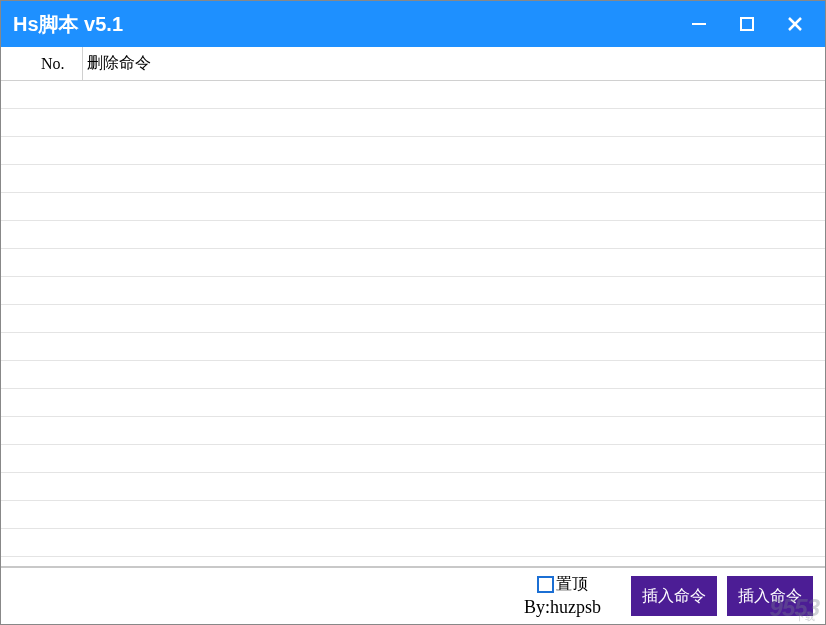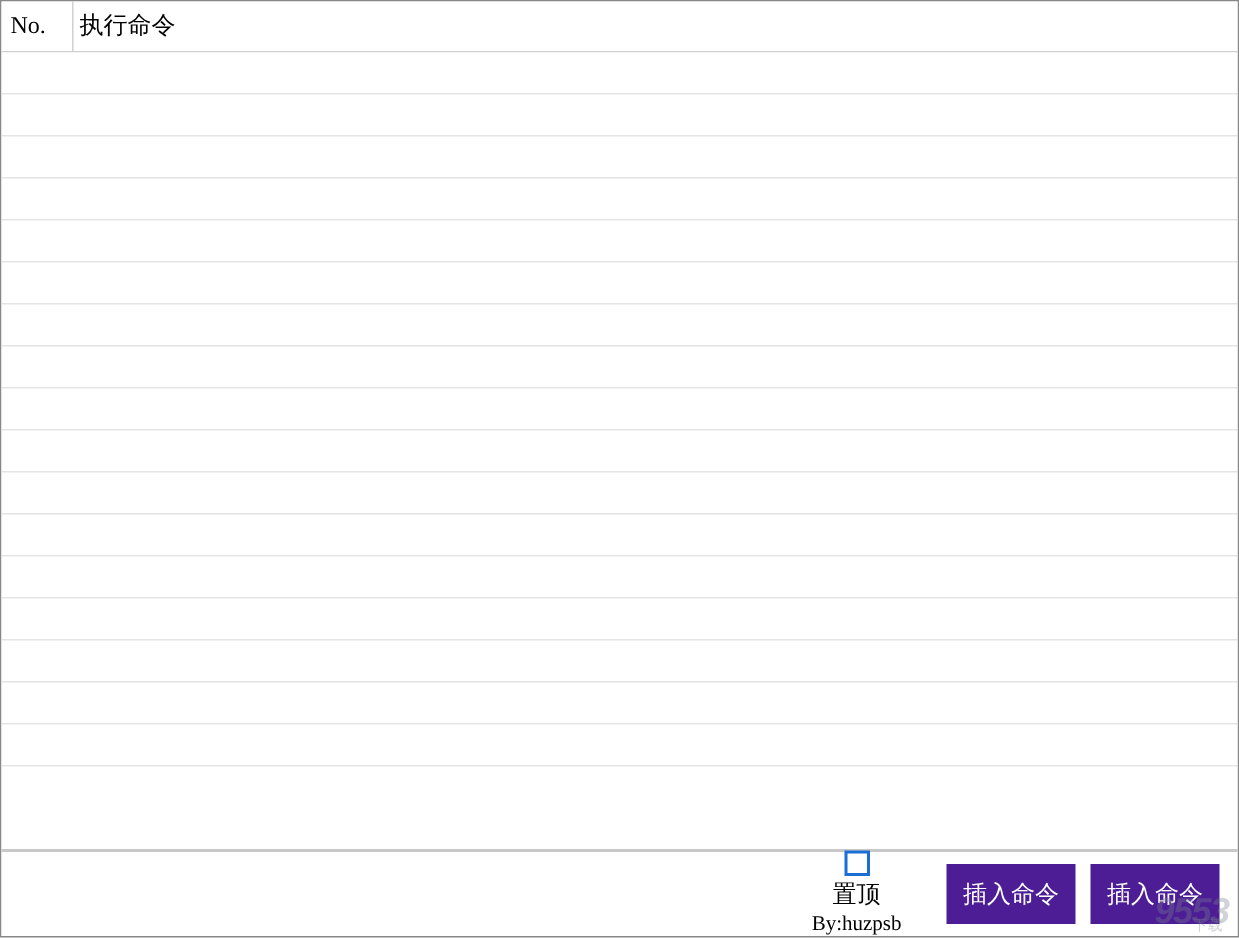--- a/index.html
+++ b/index.html
@@ -67,20 +67,21 @@
       color: #000;
       font-family: "SimSun", "宋体", serif;
     }
     .col-no {
       width: 48px;
       padding-left: 6px;
       border-right: 1px solid #d0d0d0;
       height: 100%;
       display: flex;
       align-items: center;
+      margin-left: 34px;
     }
     .col-cmd {
       flex: 1;
       padding-left: 8px;
       height: 100%;
       display: flex;
       align-items: center;
     }
     .col-cond {
       width: 150px;
@@ -121,31 +122,30 @@
       flex-direction: column;
       align-items: center;
       margin-right: 20px;
       font-size: 16px;
       color: #000;
     }
     .topmost-line {
       display: flex;
       align-items: center;
       gap: 2px;
-      flex-direction: column;
     }
     .checkbox {
       width: 17px;
       height: 17px;
       border: 2px solid #1b6fd4;
       display: inline-block;
       cursor: pointer;
     }
     .byline {
-      font-size: 14px;
+      font-size: 18px;
       margin-top: 2px;
     }
     .action-btn {
       background: #4c1d95;
       color: #ffffff;
       border: none;
       width: 86px;
       height: 40px;
       font-size: 16px;
       cursor: pointer;
@@ -170,24 +170,45 @@
       font-family: Liberation Serif, serif;
       font-size: 10px;
       color: rgba(120, 130, 140, 0.35);
       pointer-events: none;
     }
   </style>
 </head>
 <body>
 
 <div class="window">
+  <div class="titlebar">
+    <div class="titlebar-title">Hs脚本 v5.1</div>
+    <div class="titlebar-controls">
+      <div class="titlebar-btn">
+        <svg width="16" height="16" viewBox="0 0 16 16">
+            <line x1="1" y1="8" x2="15" y2="8" stroke="#ffffff" stroke-width="2"></line>
+          </svg>
+      </div>
+      <div class="titlebar-btn">
+        <svg width="14" height="14" viewBox="0 0 14 14">
+            <rect x="1" y="1" width="12" height="12" fill="none" stroke="#ffffff" stroke-width="2"></rect>
+          </svg>
+      </div>
+      <div class="titlebar-btn">
+        <svg width="16" height="16" viewBox="0 0 16 16">
+            <line x1="2" y1="2" x2="14" y2="14" stroke="#ffffff" stroke-width="2.5"></line>
+            <line x1="14" y1="2" x2="2" y2="14" stroke="#ffffff" stroke-width="2.5"></line>
+          </svg>
+      </div>
+    </div>
+  </div>
 
   <div class="table-header">
     <div class="col-no">No.</div>
-    <div class="col-cond">执行命令</div>
+    <div class="col-cond">删除命令</div>
   </div>
 
   <div class="table-body" id="table-body">
   <div class="table-row"></div>
       <div class="table-row"></div>
       <div class="table-row"></div>
       <div class="table-row"></div>
       <div class="table-row"></div>
       <div class="table-row"></div>
       <div class="table-row"></div>

